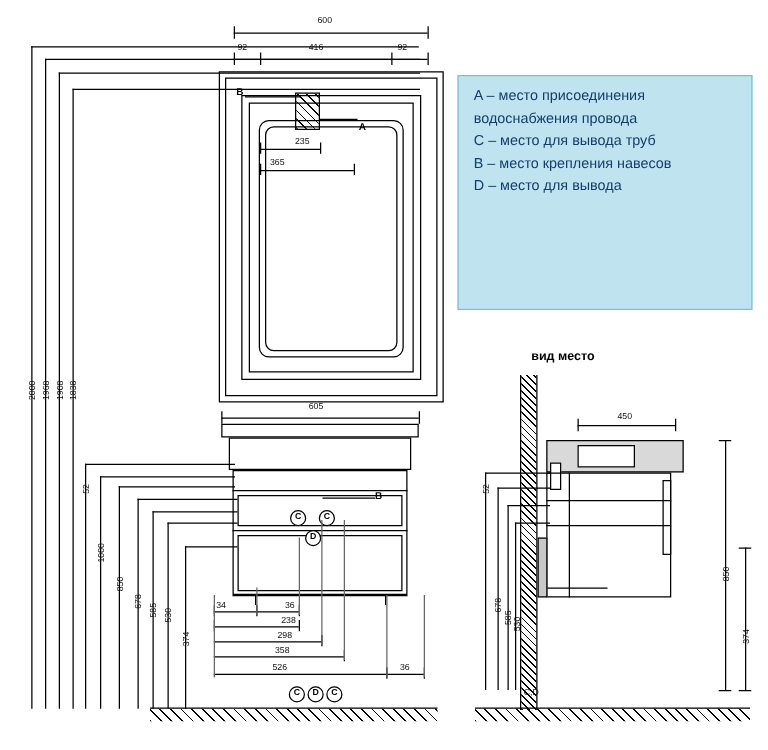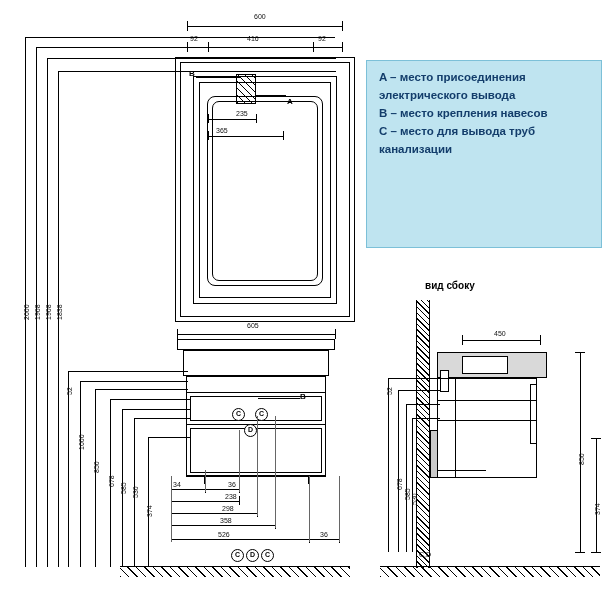--- a/index.html
+++ b/index.html
@@ -55,21 +55,21 @@
     position:absolute;
     left:366px;top:60px;width:236px;height:188px;
     background:#bfe4f0;
     border:1px solid #7cc0d8;
     box-sizing:border-box;
     padding:9px 10px 0 12px;
   }
   #legend p{
     margin:0 0 3px 0;
     font-size:11.5px;
-    font-weight:bold;
+    font-weight:normal;
     color:#133d6b;
     line-height:15px;
   }
 
   .hatch{
     position:absolute;
     background:repeating-linear-gradient(45deg,#000 0 1px,transparent 1px 5px);
   }
   .hatchwall{
     position:absolute;
@@ -99,24 +99,24 @@
   .fillw{background:#fff;}
   .sinkfill{background:#d9d9d9;}
 </style>
 </head>
 <body>
 
 <div id="root">
 
   <div id="legend">
     <p>A – место присоединения</p>
-    <p>электрического вывода</p>
+    <p>водоснабжения провода</p>
+    <p>C – место для вывода труб</p>
     <p>B – место крепления навесов</p>
-    <p>C – место для вывода труб</p>
-    <p>канализации</p>
+    <p>D – место для вывода</p>
   </div>
 
   <div class="ln h" style="left:187px;top:26px;width:155px;"></div>
   <div class="ln v" style="left:187px;top:21px;height:10px;"></div>
   <div class="ln v" style="left:342px;top:21px;height:10px;"></div>
   <div class="dim" style="left:254px;top:13px;">600</div>
 
   <div class="ln h" style="left:187px;top:47px;width:155px;"></div>
   <div class="ln v" style="left:187px;top:42px;height:10px;"></div>
   <div class="ln v" style="left:208px;top:42px;height:10px;"></div>
@@ -250,21 +250,21 @@
   <div class="dim" style="left:320px;top:531px;">36</div>
 
   <div class="ln v" style="left:171px;top:476px;height:66px;background:#666;"></div>
   <div class="ln v" style="left:205px;top:470px;height:22px;background:#666;"></div>
   <div class="ln v" style="left:239px;top:430px;height:62px;background:#666;"></div>
   <div class="ln v" style="left:257px;top:416px;height:100px;background:#666;"></div>
   <div class="ln v" style="left:275px;top:416px;height:112px;background:#666;"></div>
   <div class="ln v" style="left:309px;top:476px;height:66px;background:#666;"></div>
   <div class="ln v" style="left:339px;top:476px;height:66px;background:#666;"></div>
 
-  <div class="ttl" style="left:425px;top:280px;">вид сбоку</div>
+  <div class="ttl" style="left:425px;top:280px;">вид место</div>
 
   <div class="hatchwall" style="left:416px;top:300px;width:14px;height:268px;border-left:1px solid #000;border-right:1px solid #000;box-sizing:border-box;"></div>
 
   <div class="ln h" style="left:462px;top:340px;width:78px;"></div>
   <div class="ln v" style="left:462px;top:335px;height:10px;"></div>
   <div class="ln v" style="left:540px;top:335px;height:10px;"></div>
   <div class="dim" style="left:494px;top:330px;">450</div>
 
   <div class="box sinkfill" style="left:437px;top:352px;width:110px;height:26px;"></div>
   <div class="box fillw" style="left:462px;top:356px;width:46px;height:18px;"></div>

